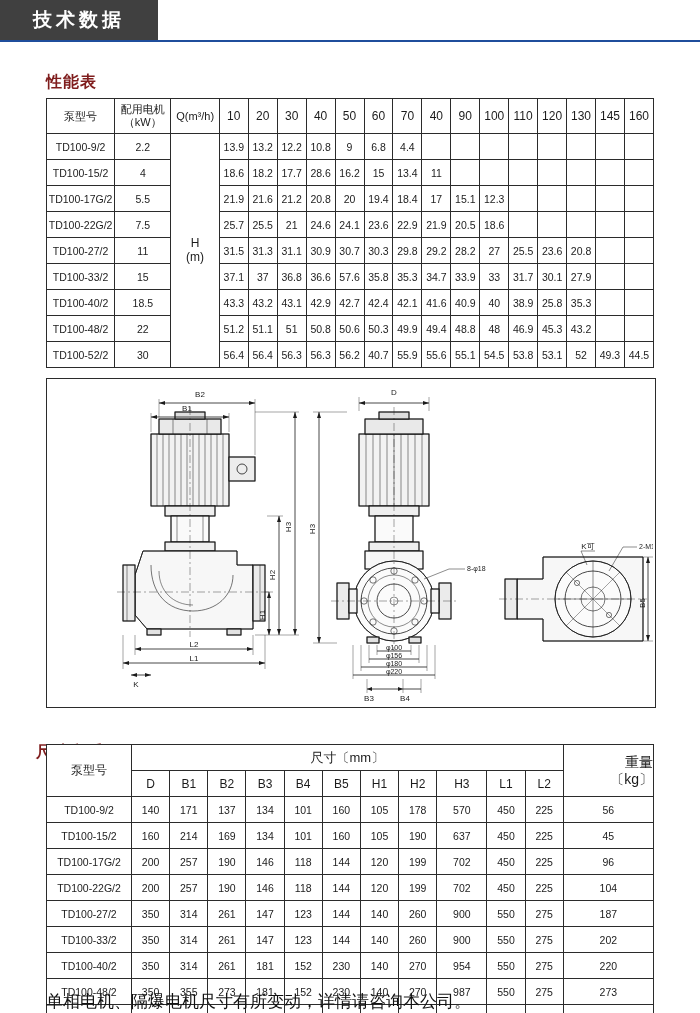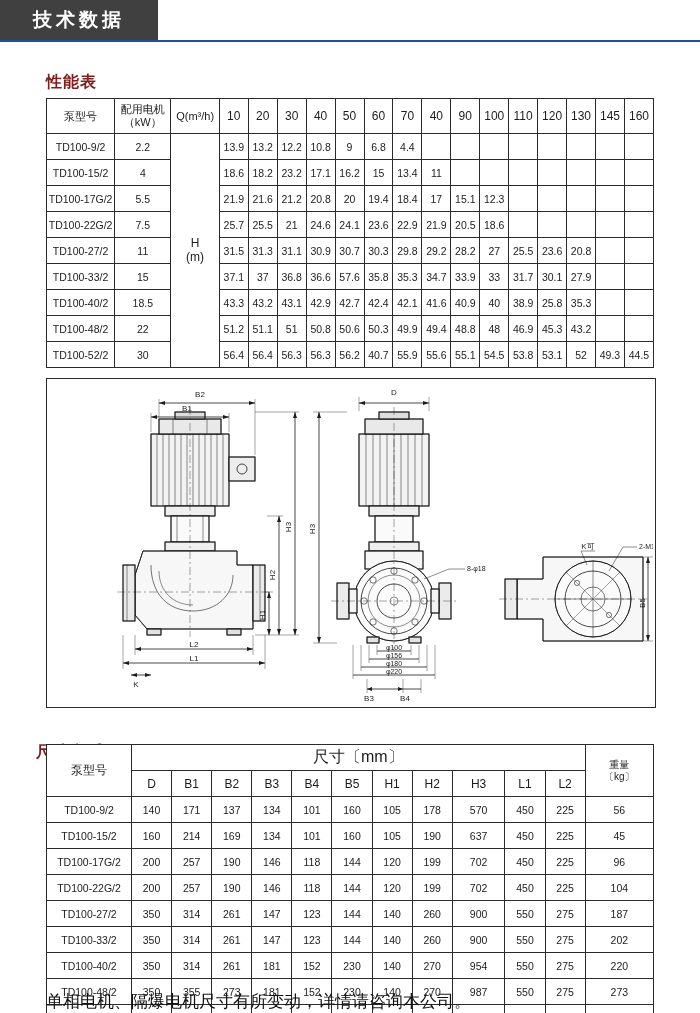--- a/index.html
+++ b/index.html
@@ -95,24 +95,25 @@
     font-size: 10.5px;
   }
   #dim-table td { height: 25px; }
   #dim-table td.model {
     width: 84px;
     font-size: 10.5px;
   }
   #dim-table td.hdr {
     font-size: 12px;
   }
-  #dim-table td.hdr-span { font-size: 16px; }
+  #dim-table td.hdr-span { font-size: 13px; }
   #dim-table td.hdr-w {
-    font-size: 10px;
+    font-size: 14px;
     line-height: 1.2;
+    text-align: right;
   }
   .footnote {
     position: absolute;
     left: 46px; top: 990px;
     font-size: 17px;
     font-family: "DejaVu Sans", sans-serif;
     color: #111;
   }
   
   #drawing {
@@ -184,22 +185,22 @@
         <td class="val">&nbsp;</td>
         <td class="val">&nbsp;</td>
         <td class="val">&nbsp;</td>
         <td class="val">&nbsp;</td>
       </tr>
       <tr>
         <td class="model">TD100-15/2</td>
         <td class="kw">4</td>
         <td class="val">18.6</td>
         <td class="val">18.2</td>
-        <td class="val">23.2</td>
-        <td class="val">17.1</td>
+        <td class="val">17.7</td>
+        <td class="val">28.6</td>
         <td class="val">16.2</td>
         <td class="val">15</td>
         <td class="val">13.4</td>
         <td class="val">11</td>
         <td class="val">&nbsp;</td>
         <td class="val">&nbsp;</td>
         <td class="val">&nbsp;</td>
         <td class="val">&nbsp;</td>
         <td class="val">&nbsp;</td>
         <td class="val">&nbsp;</td>

